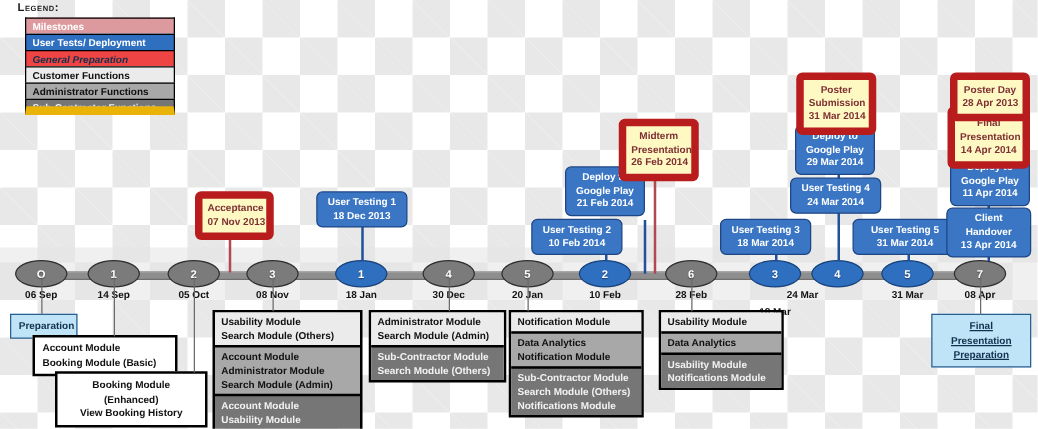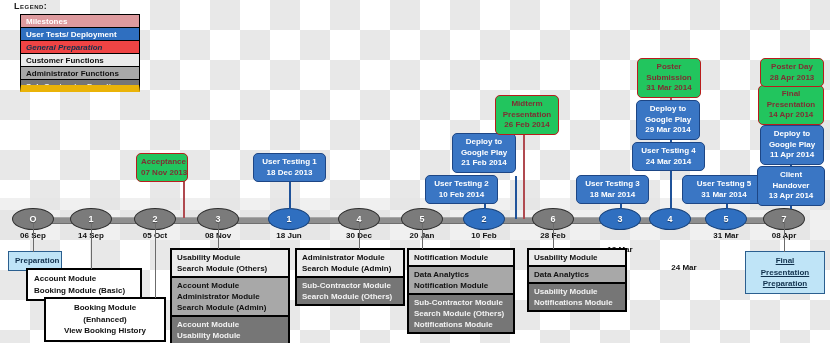--- a/index.html
+++ b/index.html
@@ -54,21 +54,21 @@
     white-space:nowrap;
   }
 
   
   .callout{
     position:absolute;box-sizing:border-box;
     border-radius:5px;text-align:center;
     font-size:8px;font-weight:bold;line-height:10.5px;
     padding:3px 4px;white-space:nowrap;
   }
-  .callout.pink{background:#22c55e;border:1px solid #b91c1c;color:#7e2f33;}
+  .callout.pink{background:#fef9c3;border:6px solid #b91c1c;color:#7e2f33;}
   .callout.blue{background:#3a76c4;border:1px solid #1d4685;color:#ffffff;}
   .leader{position:absolute;width:2px;}
   .leader.pink{background:#b04a50;}
   .leader.blue{background:#1f5299;}
 
   
   .modbox{
     position:absolute;box-sizing:border-box;border:2px solid #000;
     font-size:8px;font-weight:bold;line-height:11px;
   }
@@ -110,54 +110,54 @@
   <div id="nodes-layer">
       <div class="node gray" style="left: 33px;">O</div>
       <div class="date-label" style="left: 33px;">06 Sep</div>
       <div class="node gray" style="left: 91px;">1</div>
       <div class="date-label" style="left: 91px;">14 Sep</div>
       <div class="node gray" style="left: 155px;">2</div>
       <div class="date-label" style="left: 155px;">05 Oct</div>
       <div class="node gray" style="left: 218px;">3</div>
       <div class="date-label" style="left: 218px;">08 Nov</div>
       <div class="node blue" style="left: 289px;">1</div>
-      <div class="date-label" style="left: 289px;">18 Jun</div>
+      <div class="date-label" style="left: 289px;">18 Jan</div>
       <div class="node gray" style="left: 359px;">4</div>
       <div class="date-label" style="left: 359px;">30 Dec</div>
       <div class="node gray" style="left: 422px;">5</div>
       <div class="date-label" style="left: 422px;">20 Jan</div>
       <div class="node blue" style="left: 484px;">2</div>
       <div class="date-label" style="left: 484px;">10 Feb</div>
       <div class="node gray" style="left: 553px;">6</div>
       <div class="date-label" style="left: 553px;">28 Feb</div>
       <div class="node blue" style="left: 620px;">3</div>
       <div class="date-label" style="left: 620px; margin-top: 14px;">18 Mar</div>
       <div class="node blue" style="left: 670px;">4</div>
-      <div class="date-label" style="left: 684px; margin-top: 32px;">24 Mar</div>
+      <div class="date-label" style="left: 642px;">24 Mar</div>
       <div class="node blue" style="left: 726px;">5</div>
       <div class="date-label" style="left: 726px;">31 Mar</div>
       <div class="node gray" style="left: 784px;">7</div>
       <div class="date-label" style="left: 784px;">08 Apr</div>
     </div>
   <div id="callouts-layer">
       <div class="leader pink" style="left: 183px; top: 176px; height: 42px;"></div>
       <div class="leader blue" style="left: 289px; top: 176px; height: 33px;"></div>
       <div class="leader blue" style="left: 484px; top: 176px; height: 33px;"></div>
       <div class="leader blue" style="left: 515px; top: 176px; height: 43px;"></div>
       <div class="leader pink" style="left: 523px; top: 135px; height: 84px;"></div>
       <div class="leader blue" style="left: 620px; top: 176px; height: 33px;"></div>
       <div class="leader blue" style="left: 670px; top: 163px; height: 46px;"></div>
       <div class="leader blue" style="left: 670px; top: 133px; height: 12px;"></div>
       <div class="leader pink" style="left: 670px; top: 92px; height: 12px;"></div>
       <div class="leader blue" style="left: 726px; top: 176px; height: 33px;"></div>
       <div class="leader blue" style="left: 790px; top: 198px; height: 11px;"></div>
       <div class="leader blue" style="left: 790px; top: 160px; height: 8px;"></div>
       <div class="leader pink" style="left: 790px; top: 120px; height: 8px;"></div>
       <div class="leader pink" style="left: 790px; top: 80px; height: 8px;"></div>
-      <div class="callout pink" style="left: 136px; top: 153px; width: 52px;">
+      <div class="callout pink" style="left: 156px; top: 153px; width: 63px;">
         <div>Acceptance</div>
         <div>07 Nov 2013</div>
       </div>
       <div class="callout blue" style="left: 253px; top: 153px; width: 73px;">
         <div>User Testing 1</div>
         <div>18 Dec 2013</div>
       </div>
       <div class="callout blue" style="left: 425px; top: 175px; width: 73px;">
         <div>User Testing 2</div>
         <div>10 Feb 2014</div>

